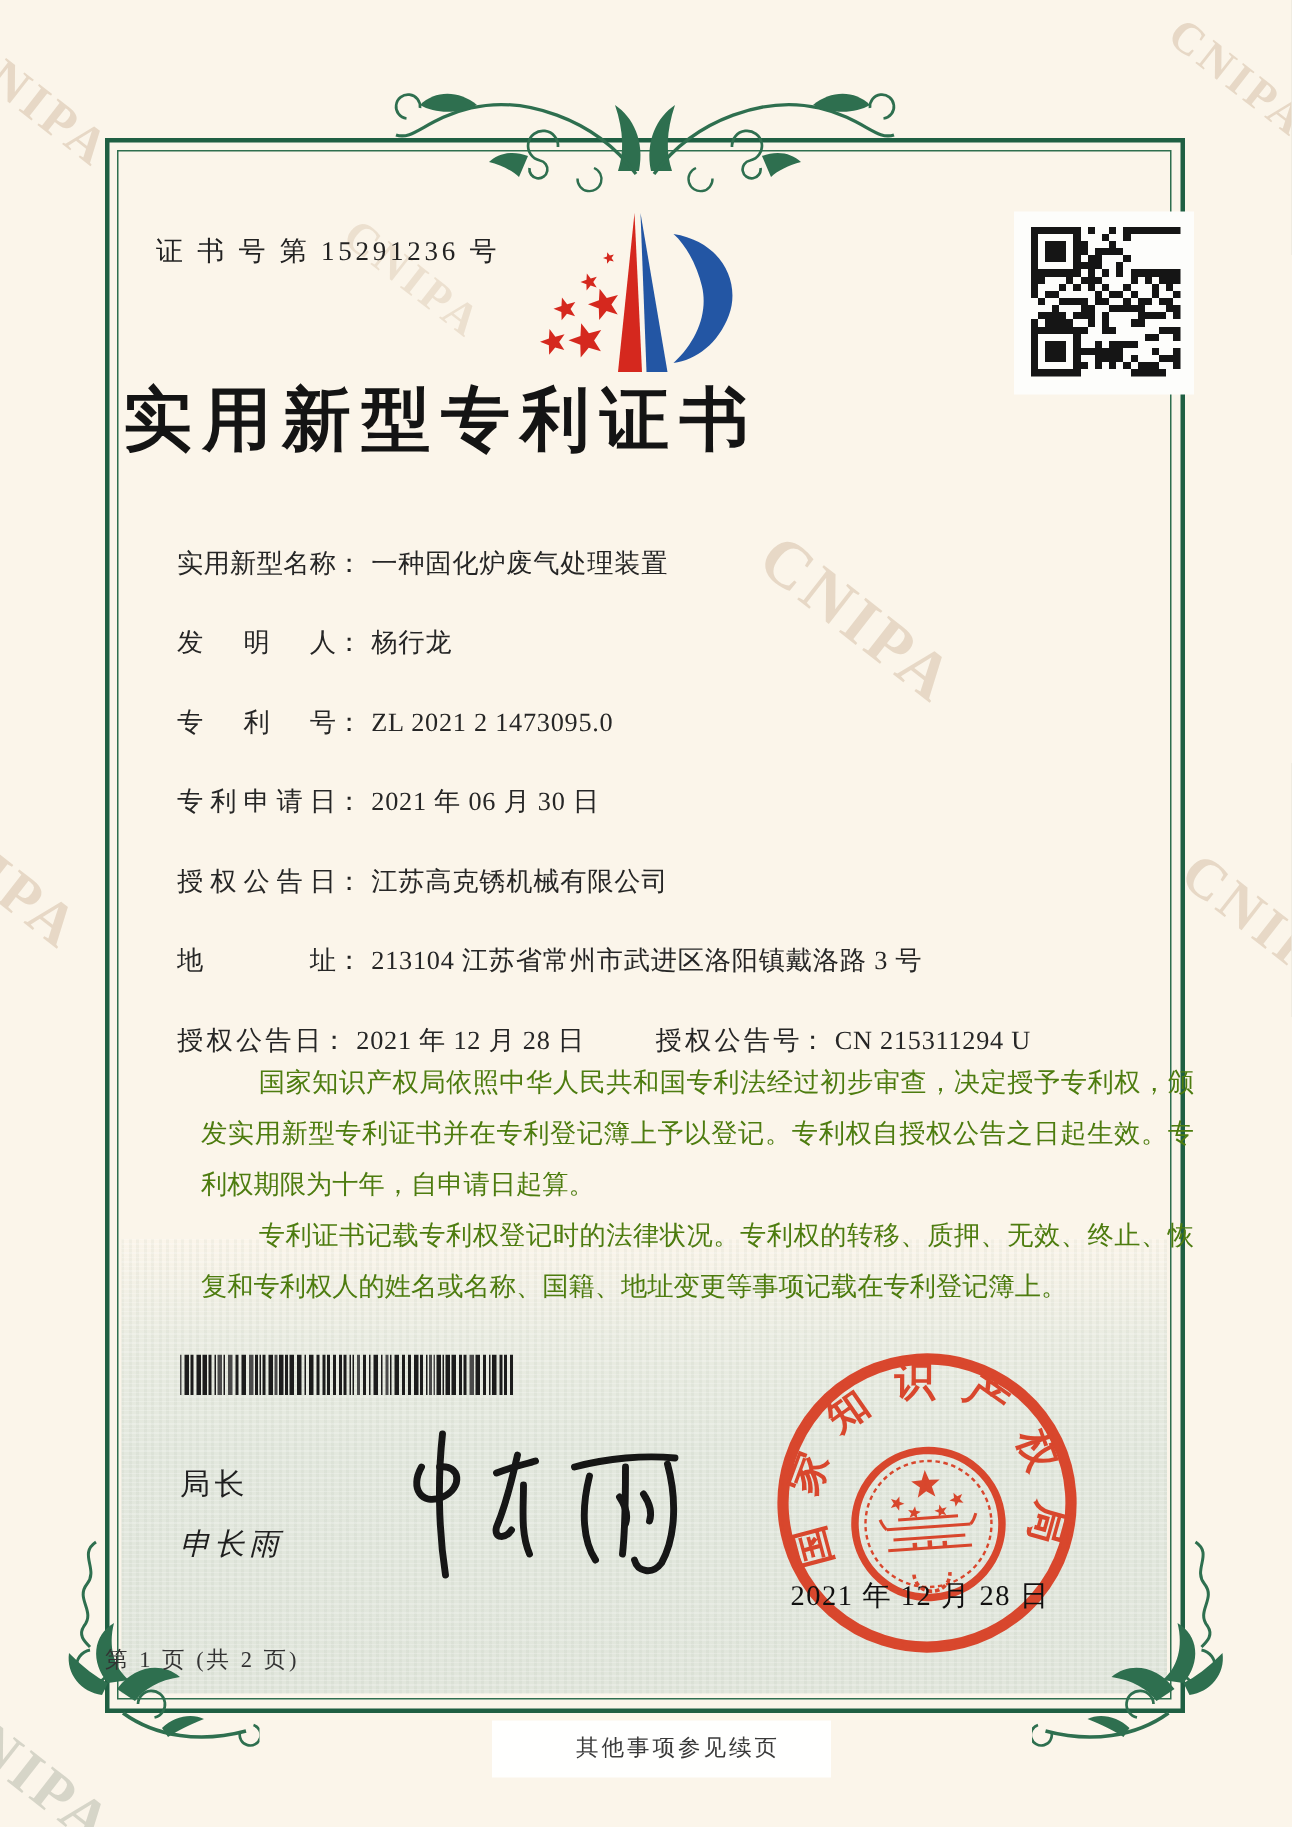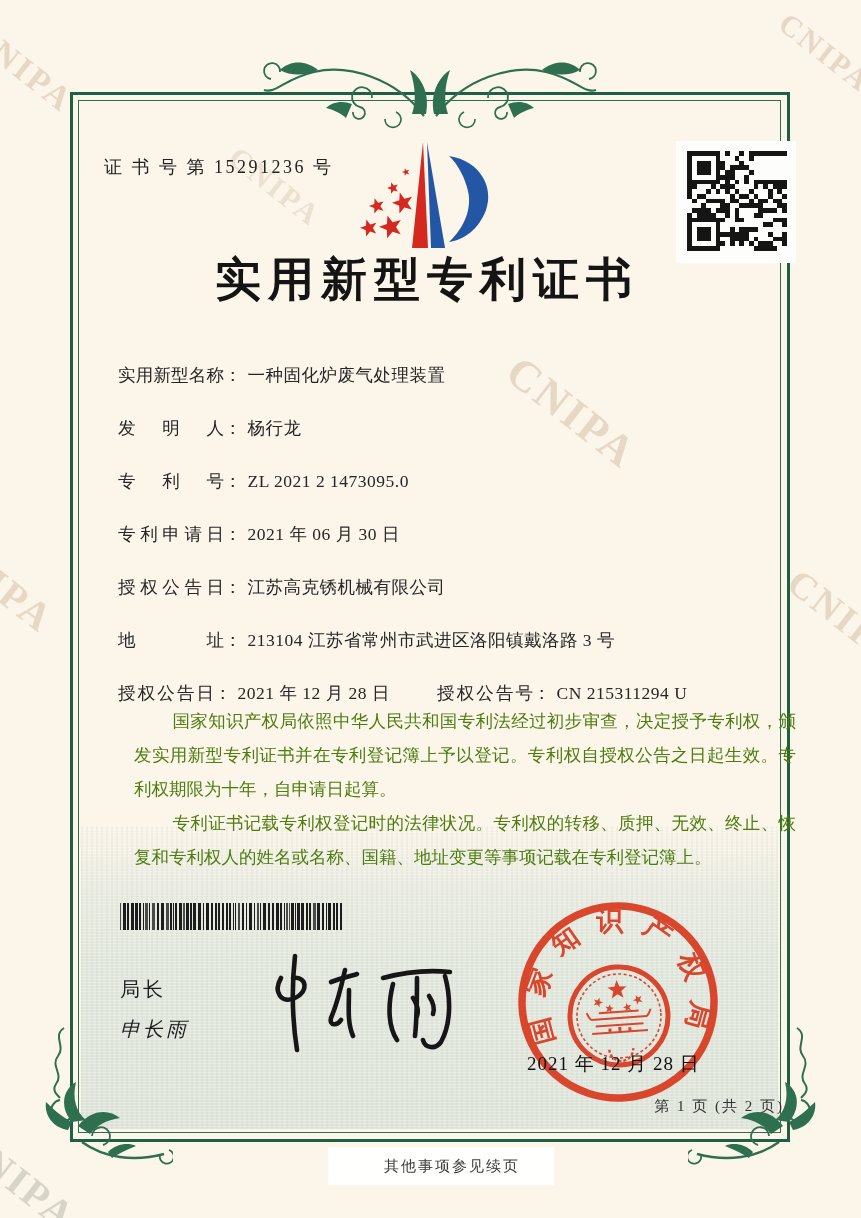--- a/index.html
+++ b/index.html
@@ -30,22 +30,22 @@
     background:
       repeating-linear-gradient(180deg, rgba(255,255,255,0.22) 0 1px, rgba(0,0,0,0) 1px 3px),
       repeating-linear-gradient(90deg, rgba(163,176,158,0.10) 0 2px, rgba(0,0,0,0) 2px 5px),
       linear-gradient(180deg, rgba(228,233,223,0) 0%, rgba(228,233,223,0.75) 22%, #e3e8de 45%, #e1e6dc 100%);
   }
   .cert-no {
     position:absolute; left:104px; top:155px; font-size:18px;
     letter-spacing:2.5px; color:#222;
   }
   .title {
-    position:absolute; left:70px; top:249px; width:714px; text-align:center;
-    font-size:46px; font-weight:700; letter-spacing:7px; color:#141414;
+    position:absolute; left:70px; top:249px; width:714px; 
+    font-size:46px; font-weight:700; letter-spacing:7px; color:#141414;padding-left:12px;
   }
   .field { position:absolute; left:118px; font-size:17.5px; color:var(--ink); white-space:nowrap; }
   .f-label {
     display:inline-block; width:106px; text-align:justify; text-align-last:justify;
     vertical-align:bottom;
   }
   .f-colon { display:inline-block; }
   .f-value { margin-left:6px; letter-spacing:0.5px; }
   .grant2 { position:absolute; left:319px; top:0; }
   .grant2 .f-label { width:96px; }
@@ -61,21 +61,21 @@
     font-family:"Liberation Sans","DejaVu Sans",sans-serif; }
   .sig-title { font-size:20px; letter-spacing:3px; }
   .sig-name { font-size:20px; letter-spacing:3px; margin-top:13px;font-style:italic; }
   .signature-svg { position:absolute; left:245px; top:948px; }
   .seal-svg { position:absolute; left:483px; top:867px; z-index:2; }
   .seal-date {
     position:absolute; left:527px; top:1051px; z-index:3;
     font-size:19px; letter-spacing:1px; color:#101010; white-space:nowrap;
   }
   .page-footer {
-    position:absolute; left:70px; top:1097px; width:714px; text-align:right;
+    position:absolute; left:70px; top:1097px; width:714px; text-align:left;
     font-size:15px; letter-spacing:2px; color:#333; z-index:3;
   }
   .note-box {
     position:absolute; left:328px; top:1147px; width:204px; height:38px;
     background:rgba(255,255,255,0.92); text-align:center; line-height:38px;
     font-size:15px; letter-spacing:2px; color:#3a3a3a;padding-left:22px;
   }
   .ornament { position:absolute; pointer-events:none; }
   svg text { font-family:"Liberation Serif","DejaVu Serif",serif; }
 </style>

